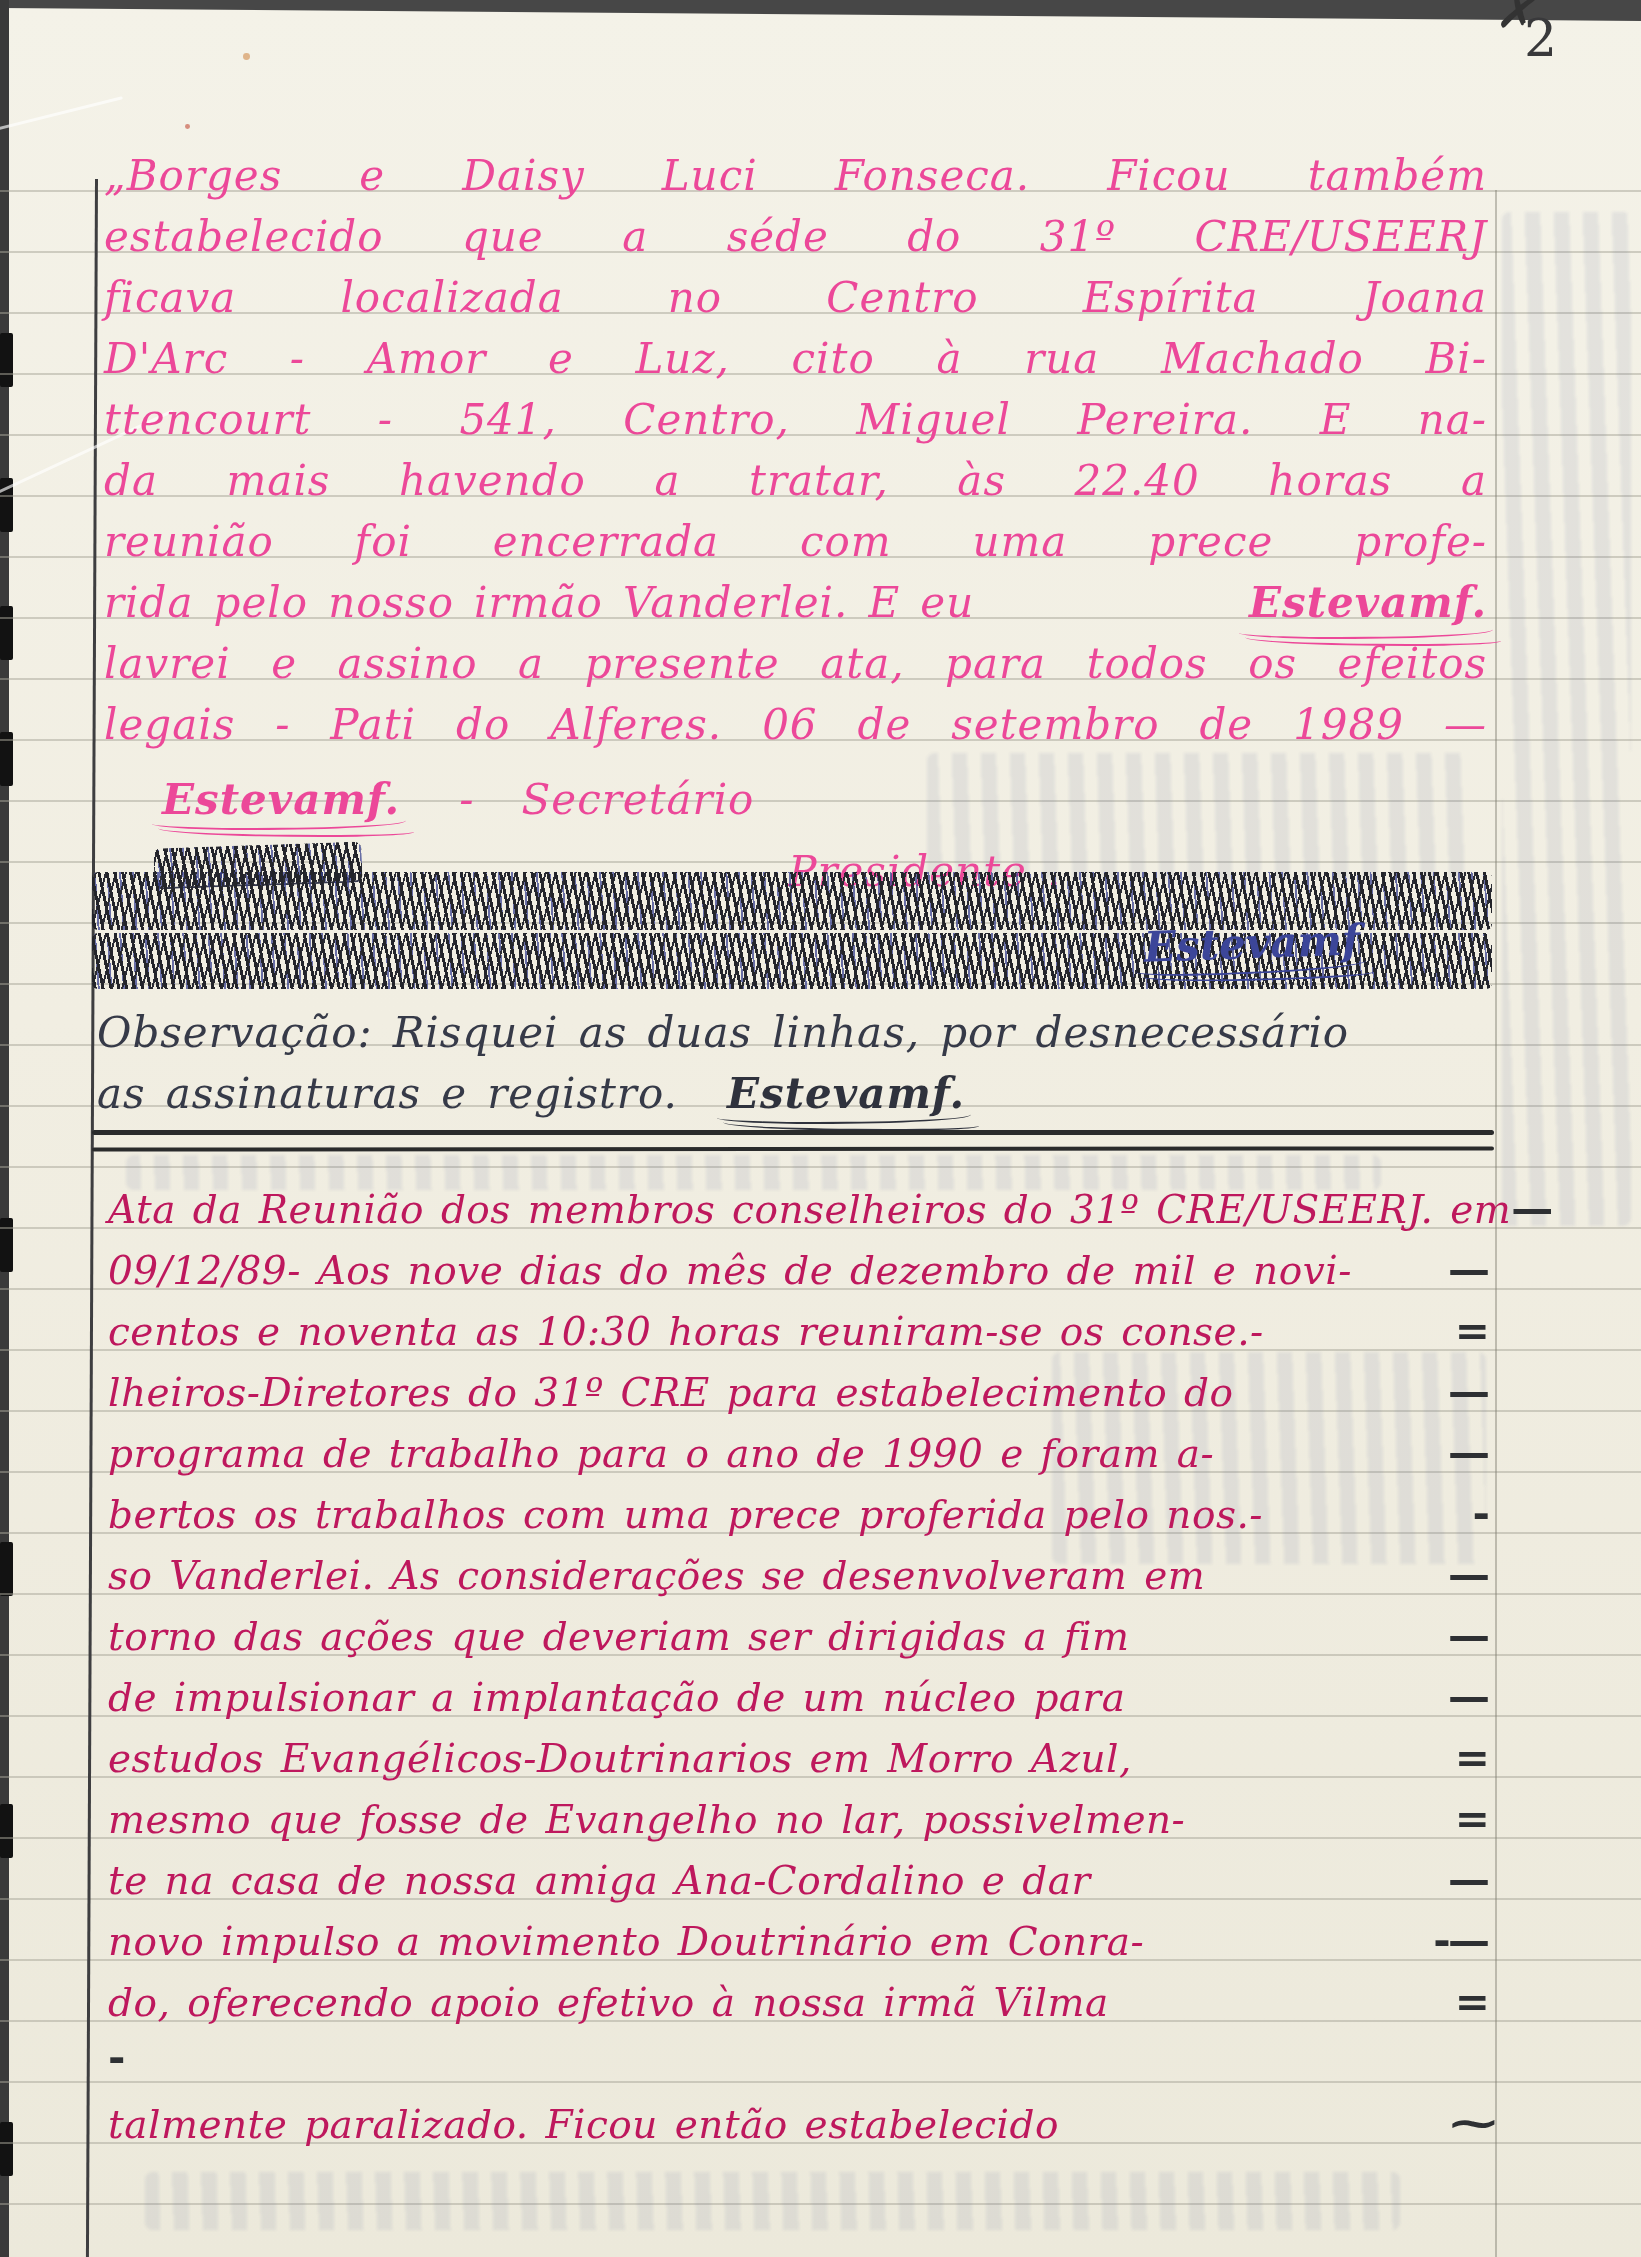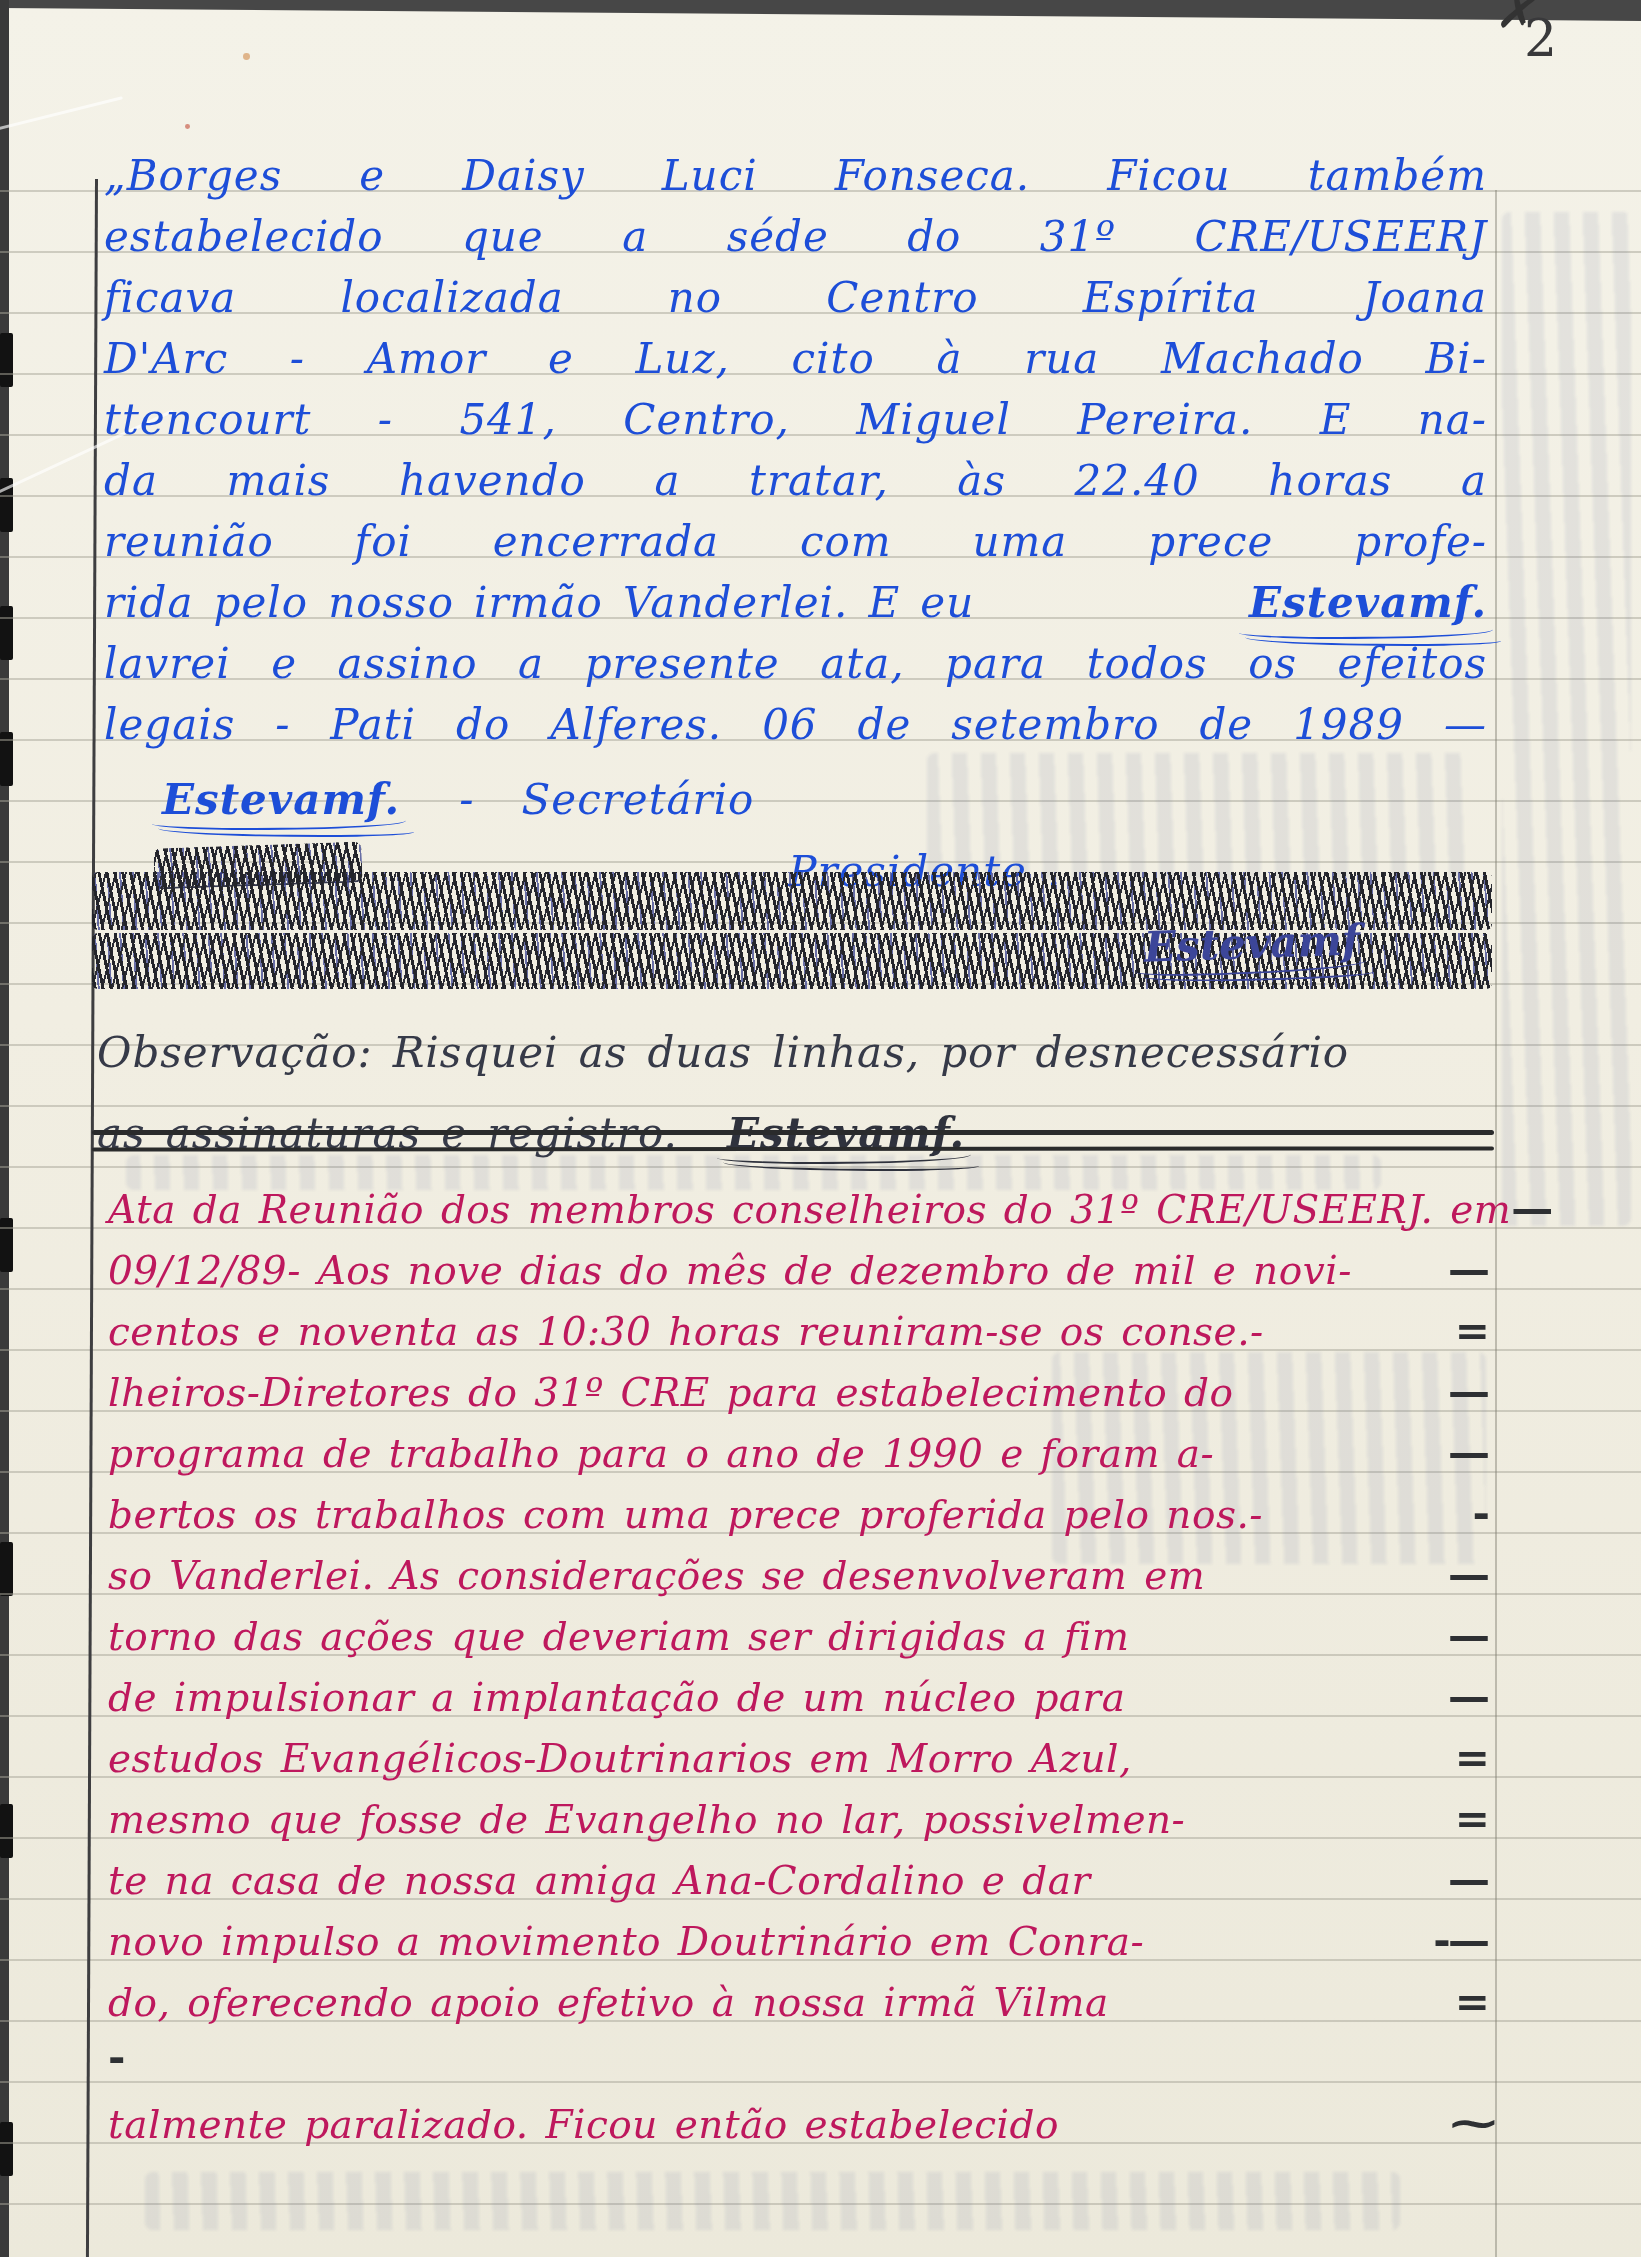--- a/index.html
+++ b/index.html
@@ -14,42 +14,42 @@
   .left-strip{position:absolute;top:0;left:0;width:8.7px;height:2257px;background:#3a3a3a;}
   .edge-dash{position:absolute;left:0;width:12.6px;height:54px;background:#121212;border-radius:1.9px;}
   
   .rules{position:absolute;left:0;top:190px;width:1641px;height:2067px;opacity:.5;
     background:repeating-linear-gradient(to bottom,#a8a699 0 1.9px,transparent 1.9px 61px);}
   .margin-line{position:absolute;left:95px;top:179px;width:2.9px;height:2079px;background:#3e3e40;transform:rotate(.25deg);transform-origin:top;}
   .right-line{position:absolute;left:1495px;top:190px;width:1.9px;height:2067px;background:rgba(128,126,112,.45);}
   .crease{position:absolute;height:2.9px;background:rgba(255,255,255,.65);border-radius:1.9px;}
   .stain{position:absolute;border-radius:50%;}
   
-  .hw{font-style:italic;color:#1d4ed8;font-size:42px;line-height:61px;letter-spacing:1px;word-spacing:5.8px;}
+  .hw{font-style:italic;color:#ec4899;font-size:42px;line-height:61px;letter-spacing:1px;word-spacing:5.8px;}
   .s1{position:absolute;top:145px;left:104px;width:1383px;}
   .s1 .row{height:61px;white-space:nowrap;}
   .s1 .just{white-space:normal;text-align:justify;text-align-last:justify;}
   .flexrow{display:flex;align-items:flex-start;}
   .sig{font-weight:700;font-style:italic;position:relative;white-space:nowrap;}
   .sig::after{content:"";position:absolute;left:-9.7px;right:-5.8px;bottom:-5.8px;height:13.5px;
     border-bottom:2.9px solid currentColor;border-radius:0 0 70% 45%;}
   .sig::before{content:"";position:absolute;left:-3.9px;right:-13.5px;bottom:-12.6px;height:11.6px;
     border-bottom:2.9px solid currentColor;border-radius:0 0 45% 80%;}
   .sigblock{position:absolute;top:758px;left:104px;width:1383px;}
   .sigblock .row{height:61px;margin-top:11px;}
   .scrib{background:
      repeating-linear-gradient(78deg,transparent 0 1.9px,#23242a 1.9px 4.8px,transparent 4.8px 7.7px),
      repeating-linear-gradient(104deg,transparent 0 2.9px,#2a2b33 2.9px 4.8px,transparent 4.8px 9.7px),
      repeating-linear-gradient(86deg,transparent 0 5.8px,rgba(58,67,144,.75) 5.8px 7.7px,transparent 7.7px 12.6px);}
   .strike1{position:absolute;left:92px;top:872px;width:1400px;height:58px;border-radius:5.8px;}
   .strike2{position:absolute;left:92px;top:933px;width:1400px;height:56px;border-radius:5.8px;}
   .pres-scrib{display:inline-block;width:208px;height:39px;transform:rotate(-2deg);border-radius:7.7px;
     border-bottom:2.9px solid #33364a;}
   .obs{position:absolute;top:1002px;left:97px;width:1390px;color:#363a48;}
-  .obs .row{height:61px;white-space:nowrap;margin-top:20px;}
+  .obs .row{height:61px;white-space:nowrap;}
   .divider{position:absolute;left:92px;width:1402px;background:#2a2b2c;border-radius:2.9px;}
   .s2{position:absolute;top:1179px;left:108px;width:1379px;}
   .s2 .row{height:61px;display:flex;align-items:baseline;justify-content:space-between;}
   .s2 .hw2{font-style:italic;color:#be185d;font-size:39px;line-height:61px;letter-spacing:0.5px;word-spacing:3.9px;white-space:nowrap;}
   .dash{font-style:normal;font-weight:700;color:#2e3033;font-size:42px;letter-spacing:-2.9px;white-space:nowrap;}
   .pageno{position:absolute;top:7.7px;left:1524px;font-size:52px;color:#39393b;}
   .cornermark{position:absolute;top:-15.4px;left:1498px;font-size:48px;color:#333;transform:rotate(12deg);}
   .ghost{position:absolute;filter:blur(1.5px);border-radius:7.7px;opacity:.8;background:
     repeating-linear-gradient(88deg,rgba(105,115,155,.15) 0 15.4px,rgba(105,115,155,0) 15.4px 29px);}
   .overlay-sig{position:absolute;top:919px;left:1144px;font-size:42px;transform:rotate(-2deg);color:#3c4699;}

